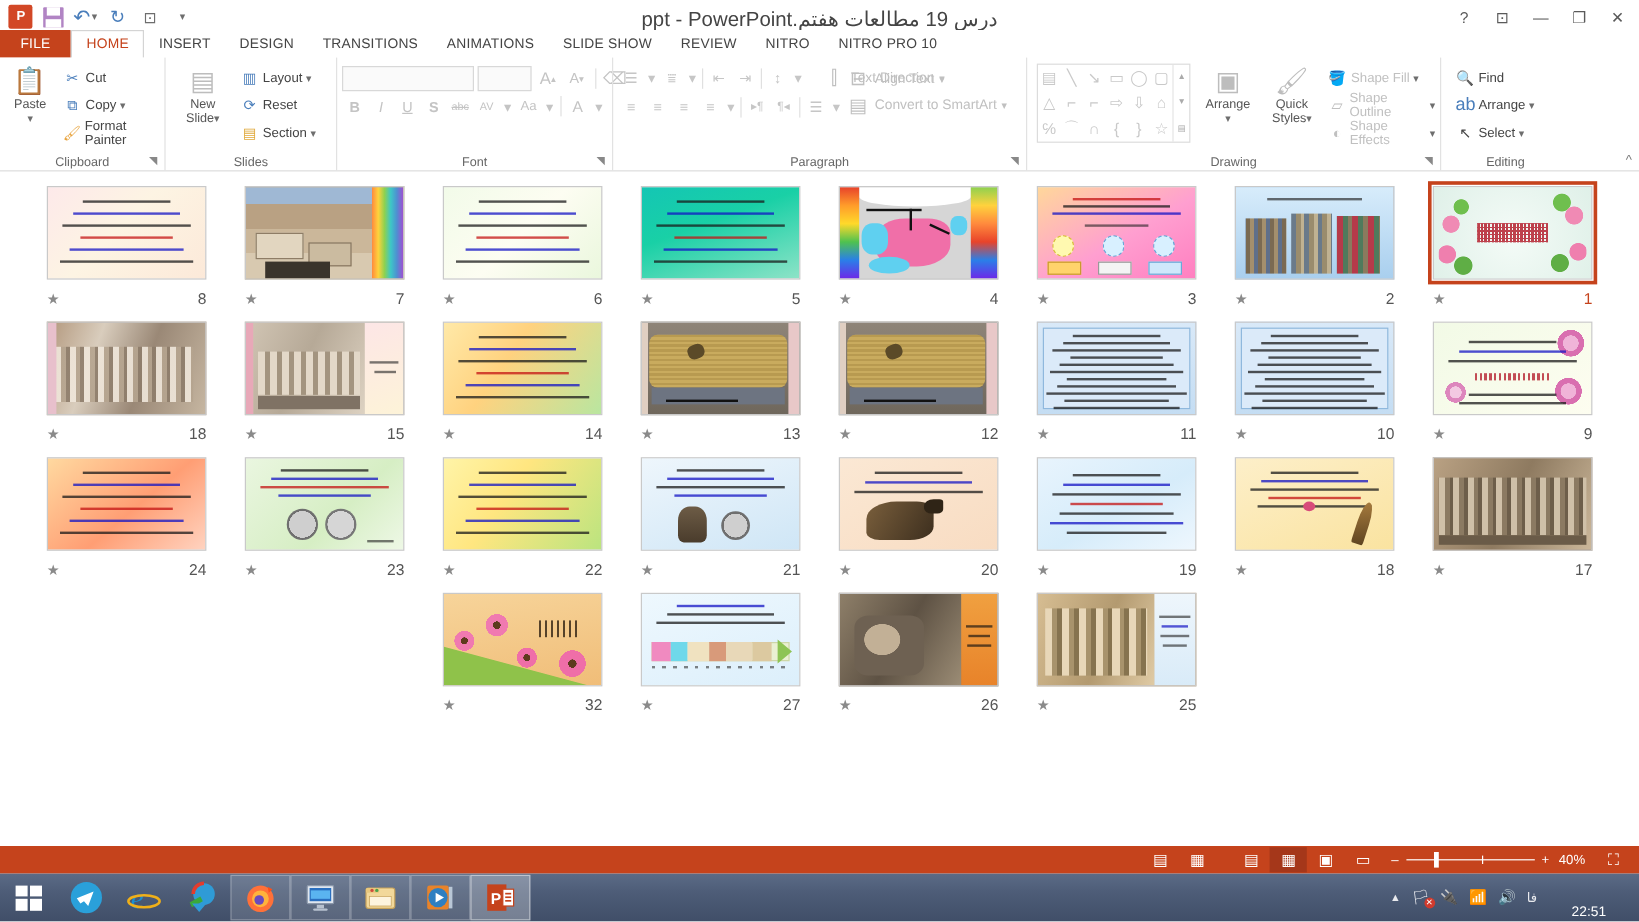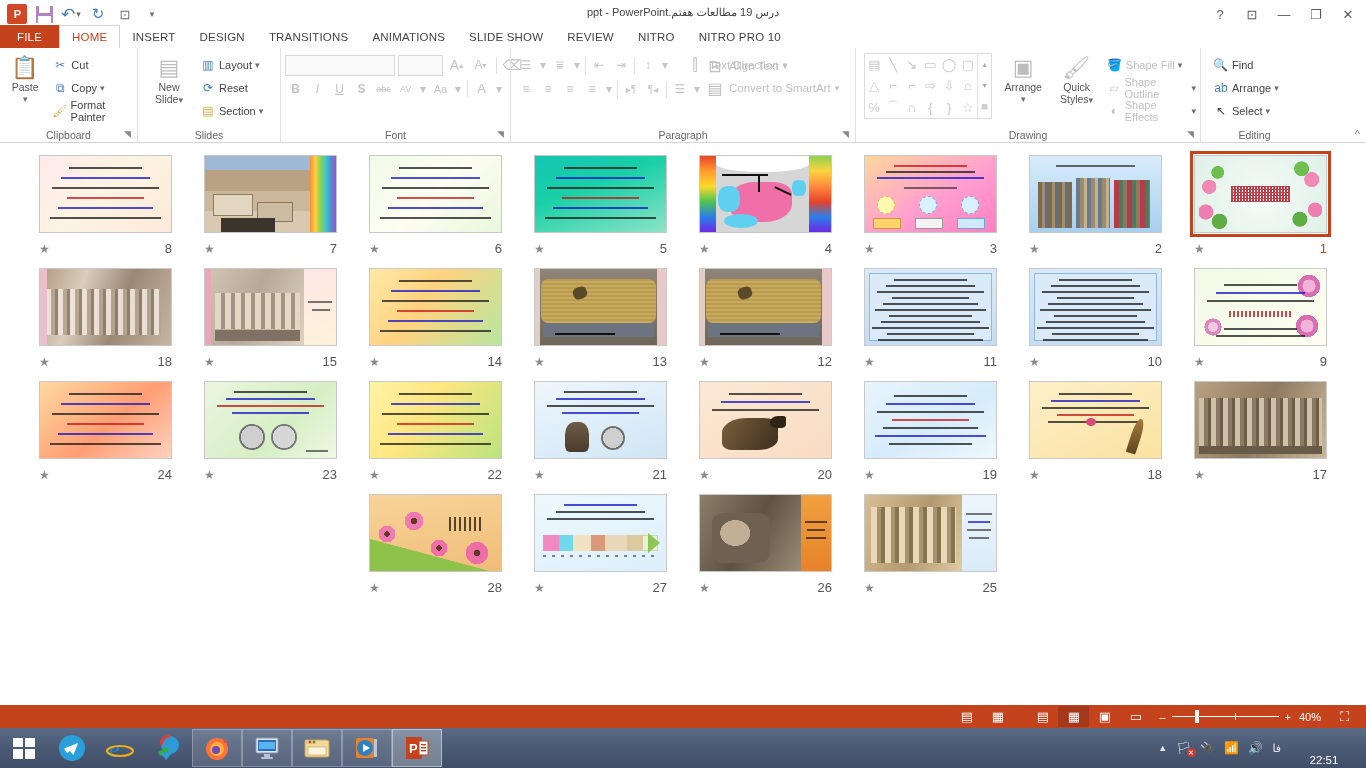--- a/index.html
+++ b/index.html
@@ -29,21 +29,21 @@
   .save-ico { width: 17px; height: 17px; background: #b184c4; border-radius: 1px; position: relative; }
   .save-ico:before { content:""; position:absolute; left:3px; top:0; width:11px; height:7px; background:#fff; }
   .save-ico:after { content:""; position:absolute; left:2px; bottom:0; width:13px; height:7px; background:#fff; }
   .undo-ico { color: #4a7ebb; font-size: 17px; }
   .redo-ico { color: #4a7ebb; font-size: 15px; }
   .ss-ico { color: #6e6e6e; font-size: 13px; }
   .dd-ico { color: #6e6e6e; font-size: 9px; }
 
   .win-title {
     position: absolute; left: 0; right: 0; text-align: center;
-    font-size: 11px; color: #444; top: 6px; direction: rtl;
+    font-size: 17px; color: #444; top: 6px; direction: rtl;
   }
   .win-ctrls {
     position: absolute; right: 2px; top: 0; height: 28px;
     display: flex; align-items: center;
   }
   .win-ctrls > div {
     width: 32px; height: 26px; display: flex; align-items: center; justify-content: center;
     font-size: 13px; color: #5a5a5a;
   }
   .signin {
@@ -428,21 +428,21 @@
   </div>
 
   <div class="rgroup" style="width:108px">
     <div class="rgroup-body">
       <div class="col-small" style="padding-left:6px">
         <div class="small-row">
           <span class="gl" style="color:#4a7ebb">🔍</span>
           <span>Find</span>
         </div>
         <div class="small-row">
-          <span class="gl" style="color:#4a7ebb;font-size:12px">ab</span>
+          <span class="gl" style="color:#4a7ebb;font-size:15px">ab</span>
           <span>Arrange</span>
           <span class="dd-ico">▾</span>
         </div>
         <div class="small-row">
           <span class="gl">↖</span>
           <span>Select</span>
           <span class="dd-ico">▾</span>
         </div>
       </div>
     </div>
@@ -879,21 +879,21 @@
               <div style="position:absolute;left:0;bottom:0;width:100%;height:44px;background:linear-gradient(15deg,#8fc24a 40%,transparent 41%)"></div>
               <div style="position:absolute;left:8px;bottom:28px;width:18px;height:18px;background:radial-gradient(circle,#5e3a1e 0 22%,#f07ab0 23% 65%,transparent 66%)"></div>
               <div style="position:absolute;left:34px;bottom:40px;width:20px;height:20px;background:radial-gradient(circle,#5e3a1e 0 22%,#f07ab0 23% 65%,transparent 66%)"></div>
               <div style="position:absolute;left:60px;bottom:14px;width:18px;height:18px;background:radial-gradient(circle,#5e3a1e 0 22%,#ef6ea8 23% 65%,transparent 66%)"></div>
               <div style="position:absolute;right:12px;bottom:6px;width:24px;height:24px;background:radial-gradient(circle,#5e3a1e 0 20%,#ef6ea8 21% 65%,transparent 66%)"></div>
               <div style="position:absolute;right:18px;top:22px;width:34px;height:14px;background:repeating-linear-gradient(90deg,#3a2a18 0 2px,transparent 2px 5px);opacity:.85"></div>
             </div>
           </div>
           <div class="smeta">
             <span class="star">★</span>
-            <span class="num">28</span>
+            <span class="num">32</span>
           </div>
         </div>
         <div class="scell">
           <div class="sthumb-wrap">
             <div class="sthumb" style="background:linear-gradient(160deg,#eaf6fd 0%,#d9eefb 55%,#f3fbff 100%)">
               <div style="position:absolute;inset:0;background:linear-gradient(160deg,#eef8fe,#dcefFB)"></div>
               <div class="tx blue" style="top:8px;"><span style="display:inline-block;width:55%;height:2px;background:currentColor;opacity:.75"></span></div>
               <div class="tx " style="top:15px;"><span style="display:inline-block;width:68%;height:2px;background:currentColor;opacity:.75"></span></div>
               <div class="tx " style="top:22px;"><span style="display:inline-block;width:81%;height:2px;background:currentColor;opacity:.75"></span></div>
               <div style="position:absolute;left:8px;right:8px;top:40px;height:16px;background:#eaf0d2;border:1px solid #cdd7a8"></div>

